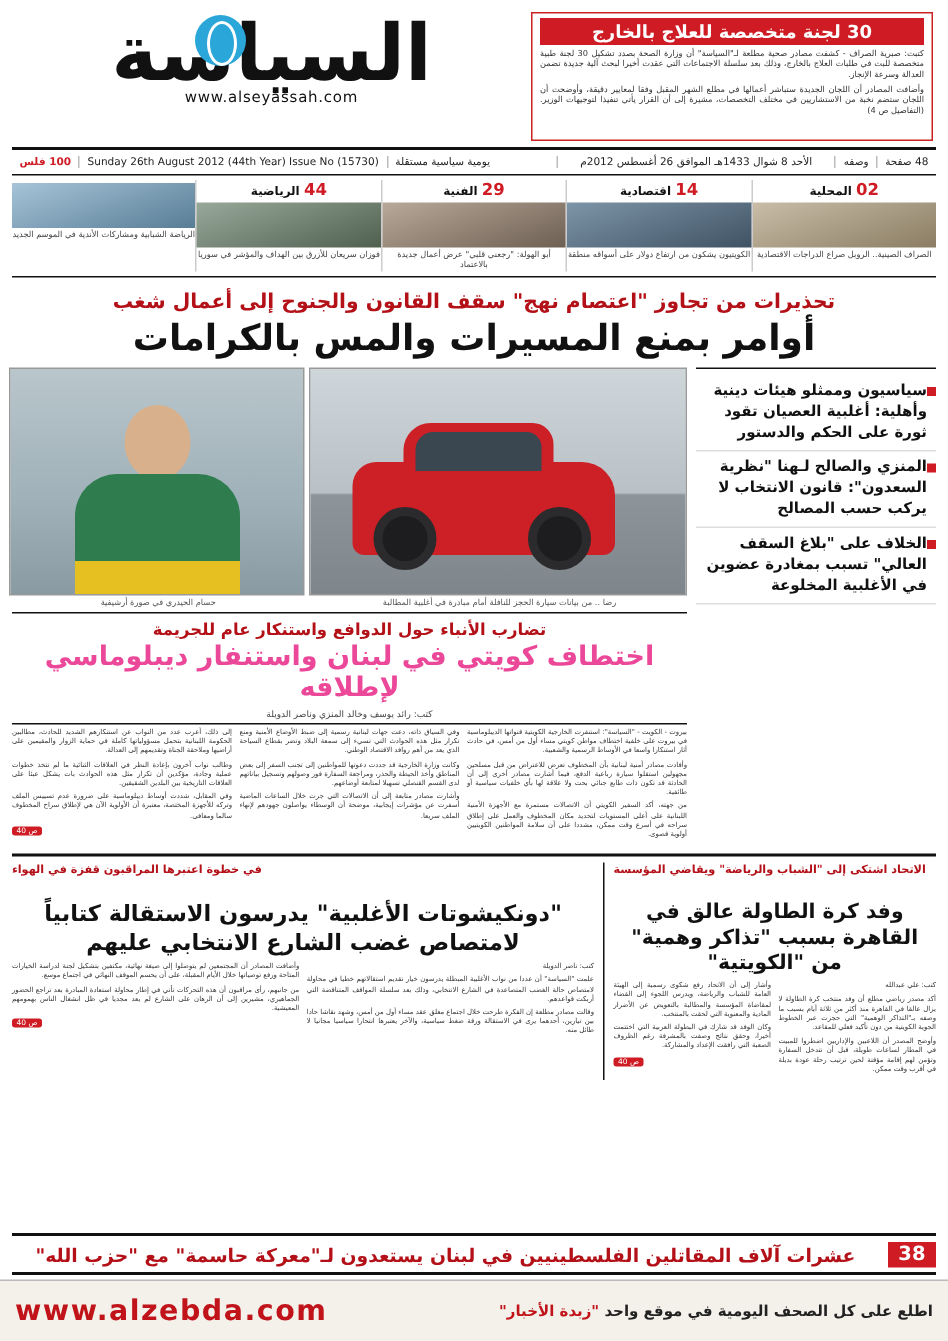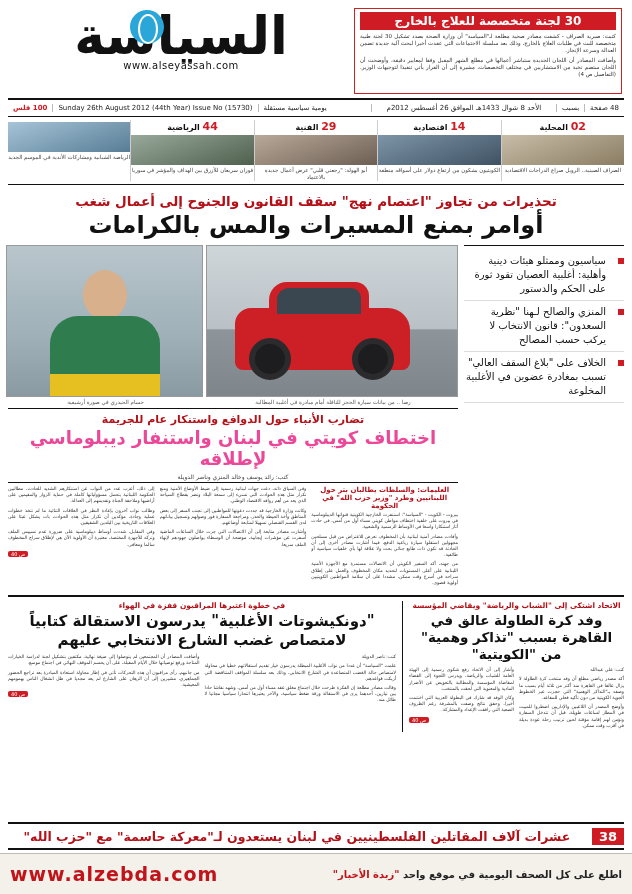--- a/index.html
+++ b/index.html
@@ -134,22 +134,22 @@
   
   .content{
     display:flex;flex-direction:row;
     margin:0 8px;
     gap:6px;
   }
   .col-right{flex:0 0 160px;}
   .col-left{flex:1 1 auto;}
   .bullets{border-top:1px solid #111;padding-top:4px;}
   .bullet{
-    display:flex;flex-direction:row;gap:12px;
-    font-size:10px;font-weight:normal;color:#111;
+    display:flex;flex-direction:row;gap:0;
+    font-size:10px;font-weight:bold;color:#111;
     line-height:14px;
     padding:4px 0;
     border-bottom:1px solid #ddd;
     text-align:right;
   }
   .bullet .sq{
     flex:0 0 6px;width:6px;height:6px;background:#cf1b23;margin-top:4px;
   }
   .photos{
     display:flex;gap:5px;
@@ -214,21 +214,21 @@
     padding:0 3px;border-radius:2px;
   }
   .tagline{font-size:5px;color:#555;text-align:left;margin-top:2px;}
   
   .lower{
     display:flex;flex-direction:row;margin:6px 8px 0 8px;gap:6px;
     border-top:2px solid #111;padding-top:4px;
   }
   .lower-right{flex:0 0 215px;border-left:1px solid #111;padding-left:6px;}
   .lower-left{flex:1 1 auto;}
-  .lw-kicker{font-size:7.5px;font-weight:bold;color:#b31018;text-align:center;margin-bottom:2px;}
+  .lw-kicker{font-size:7.5px;font-weight:bold;color:#b31018;text-align:left;margin-bottom:16px;}
   .lw-head{font-size:15px;font-weight:bold;color:#111;text-align:center;line-height:19px;margin-bottom:4px;}
   .lw-head.small{font-size:13.5px;line-height:17px;}
   
   .bottomstrip{
     position:absolute;left:8px;right:8px;bottom:44px;
     border-top:2px solid #111;border-bottom:2px solid #111;
     display:flex;align-items:center;height:24px;
   }
   .bs-num{
     background:#cf1b23;color:#fff;font-size:13px;font-weight:bold;
@@ -265,21 +265,21 @@
     </div>
     <div class="masthead">
       <div class="globe"></div>
       <div class="masthead-title">السياسة</div>
       <div class="masthead-sub">www.alseyassah.com</div>
     </div>
   </div>
 
   <div class="infostrip">
     <div>48 صفحة</div>
-    <div>بسبب</div>
+    <div>وصفه</div>
     <div class="is-grow">الأحد 8 شوال 1433هـ الموافق 26 أغسطس 2012م</div>
     <div>يومية سياسية مستقلة</div>
     <div>Sunday    26th August 2012 (44th Year) Issue No (15730)</div>
     <div class="is-red">100 فلس</div>
   </div>
 
   <div class="teasers">
     <div class="teaser t1">
       <div class="teaser-head">
         <span class="num">02</span>
@@ -364,21 +364,20 @@
           <div class="cap">حسام الحيدري في صورة أرشيفية</div>
         </div>
       </div>
 
       <div class="subkicker">تضارب الأنباء حول الدوافع واستنكار عام للجريمة</div>
       <div class="subhead">اختطاف كويتي في لبنان واستنفار ديبلوماسي لإطلاقه</div>
       <div class="byline">كتب: رائد يوسف وخالد المنزي وناصر الدويلة</div>
 
       <div class="textcols">
         <div class="tcol">
-          <div class="h">العليمات: والسلطات يطالبان بتر حول اللبنانيين وطرد "وزير حزب الله" في الحكومة</div>
           <div class="bodytext">
             <p>بيروت - الكويت - "السياسة": استنفرت الخارجية الكويتية قنواتها الديبلوماسية في بيروت على خلفية اختطاف مواطن كويتي مساء أول من أمس، في حادث أثار استنكارا واسعا في الأوساط الرسمية والشعبية.</p>
             <p>وأفادت مصادر أمنية لبنانية بأن المخطوف تعرض للاعتراض من قبل مسلحين مجهولين استقلوا سيارة رباعية الدفع، فيما أشارت مصادر أخرى إلى أن الحادثة قد تكون ذات طابع جنائي بحت ولا علاقة لها بأي خلفيات سياسية أو طائفية.</p>
             <p>من جهته، أكد السفير الكويتي أن الاتصالات مستمرة مع الأجهزة الأمنية اللبنانية على أعلى المستويات لتحديد مكان المخطوف والعمل على إطلاق سراحه في أسرع وقت ممكن، مشددا على أن سلامة المواطنين الكويتيين أولوية قصوى.</p>
           </div>
         </div>
         <div class="tcol">
           <div class="bodytext">
             <p>وفي السياق ذاته، دعت جهات لبنانية رسمية إلى ضبط الأوضاع الأمنية ومنع تكرار مثل هذه الحوادث التي تسيء إلى سمعة البلاد وتضر بقطاع السياحة الذي يعد من أهم روافد الاقتصاد الوطني.</p>
             <p>وكانت وزارة الخارجية قد جددت دعوتها للمواطنين إلى تجنب السفر إلى بعض المناطق وأخذ الحيطة والحذر، ومراجعة السفارة فور وصولهم وتسجيل بياناتهم لدى القسم القنصلي تسهيلا لمتابعة أوضاعهم.</p>

